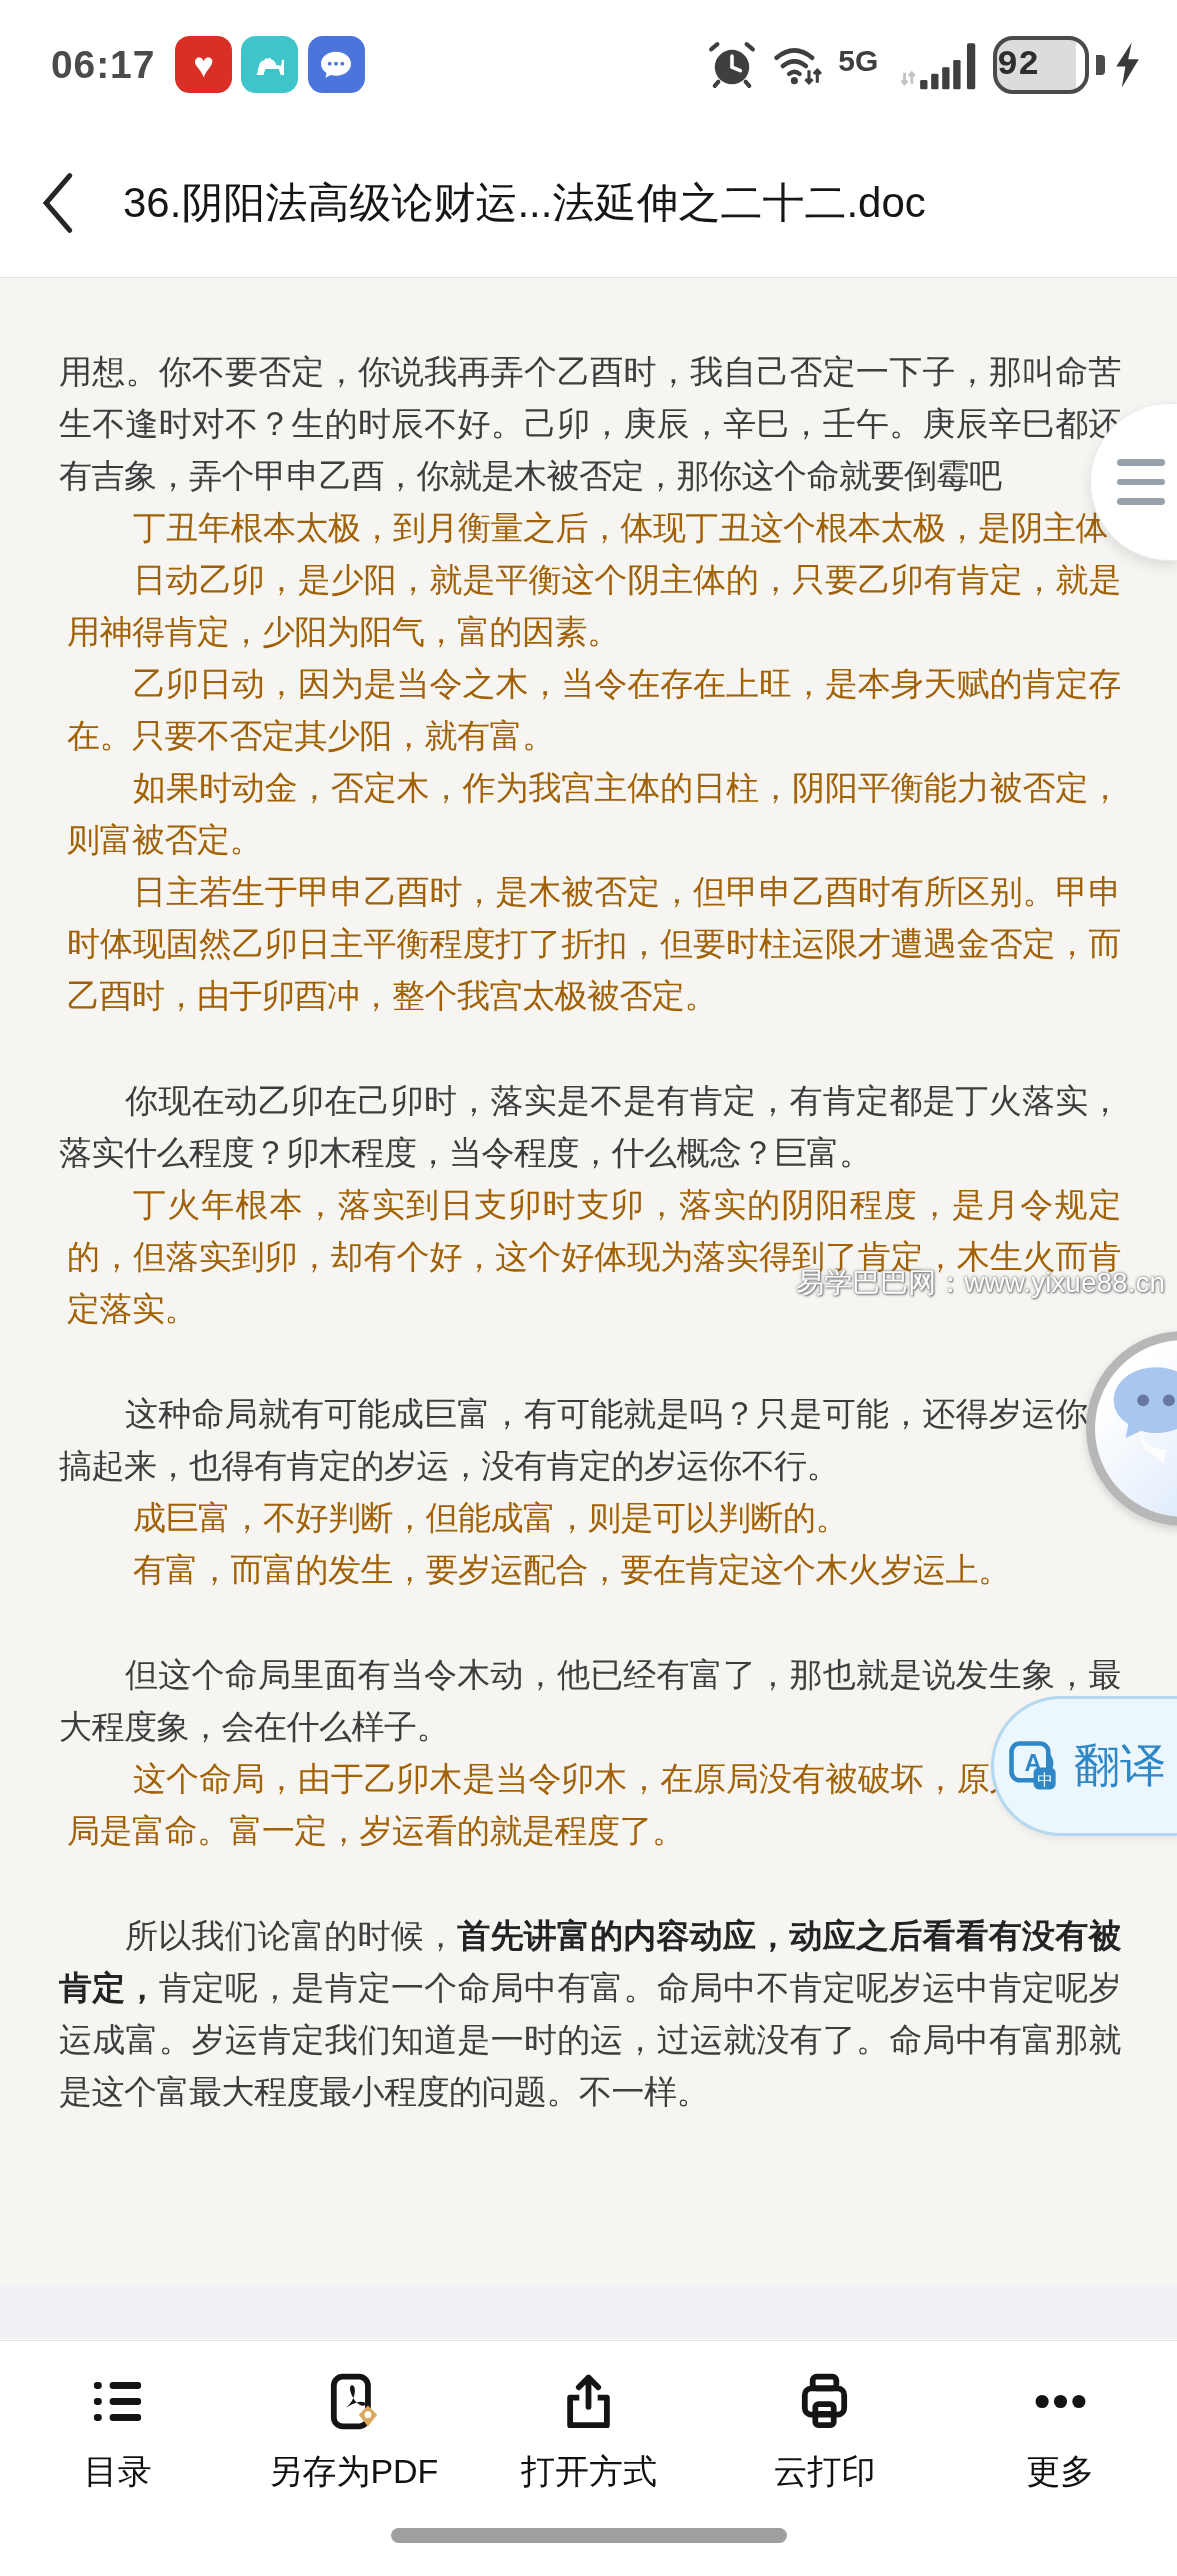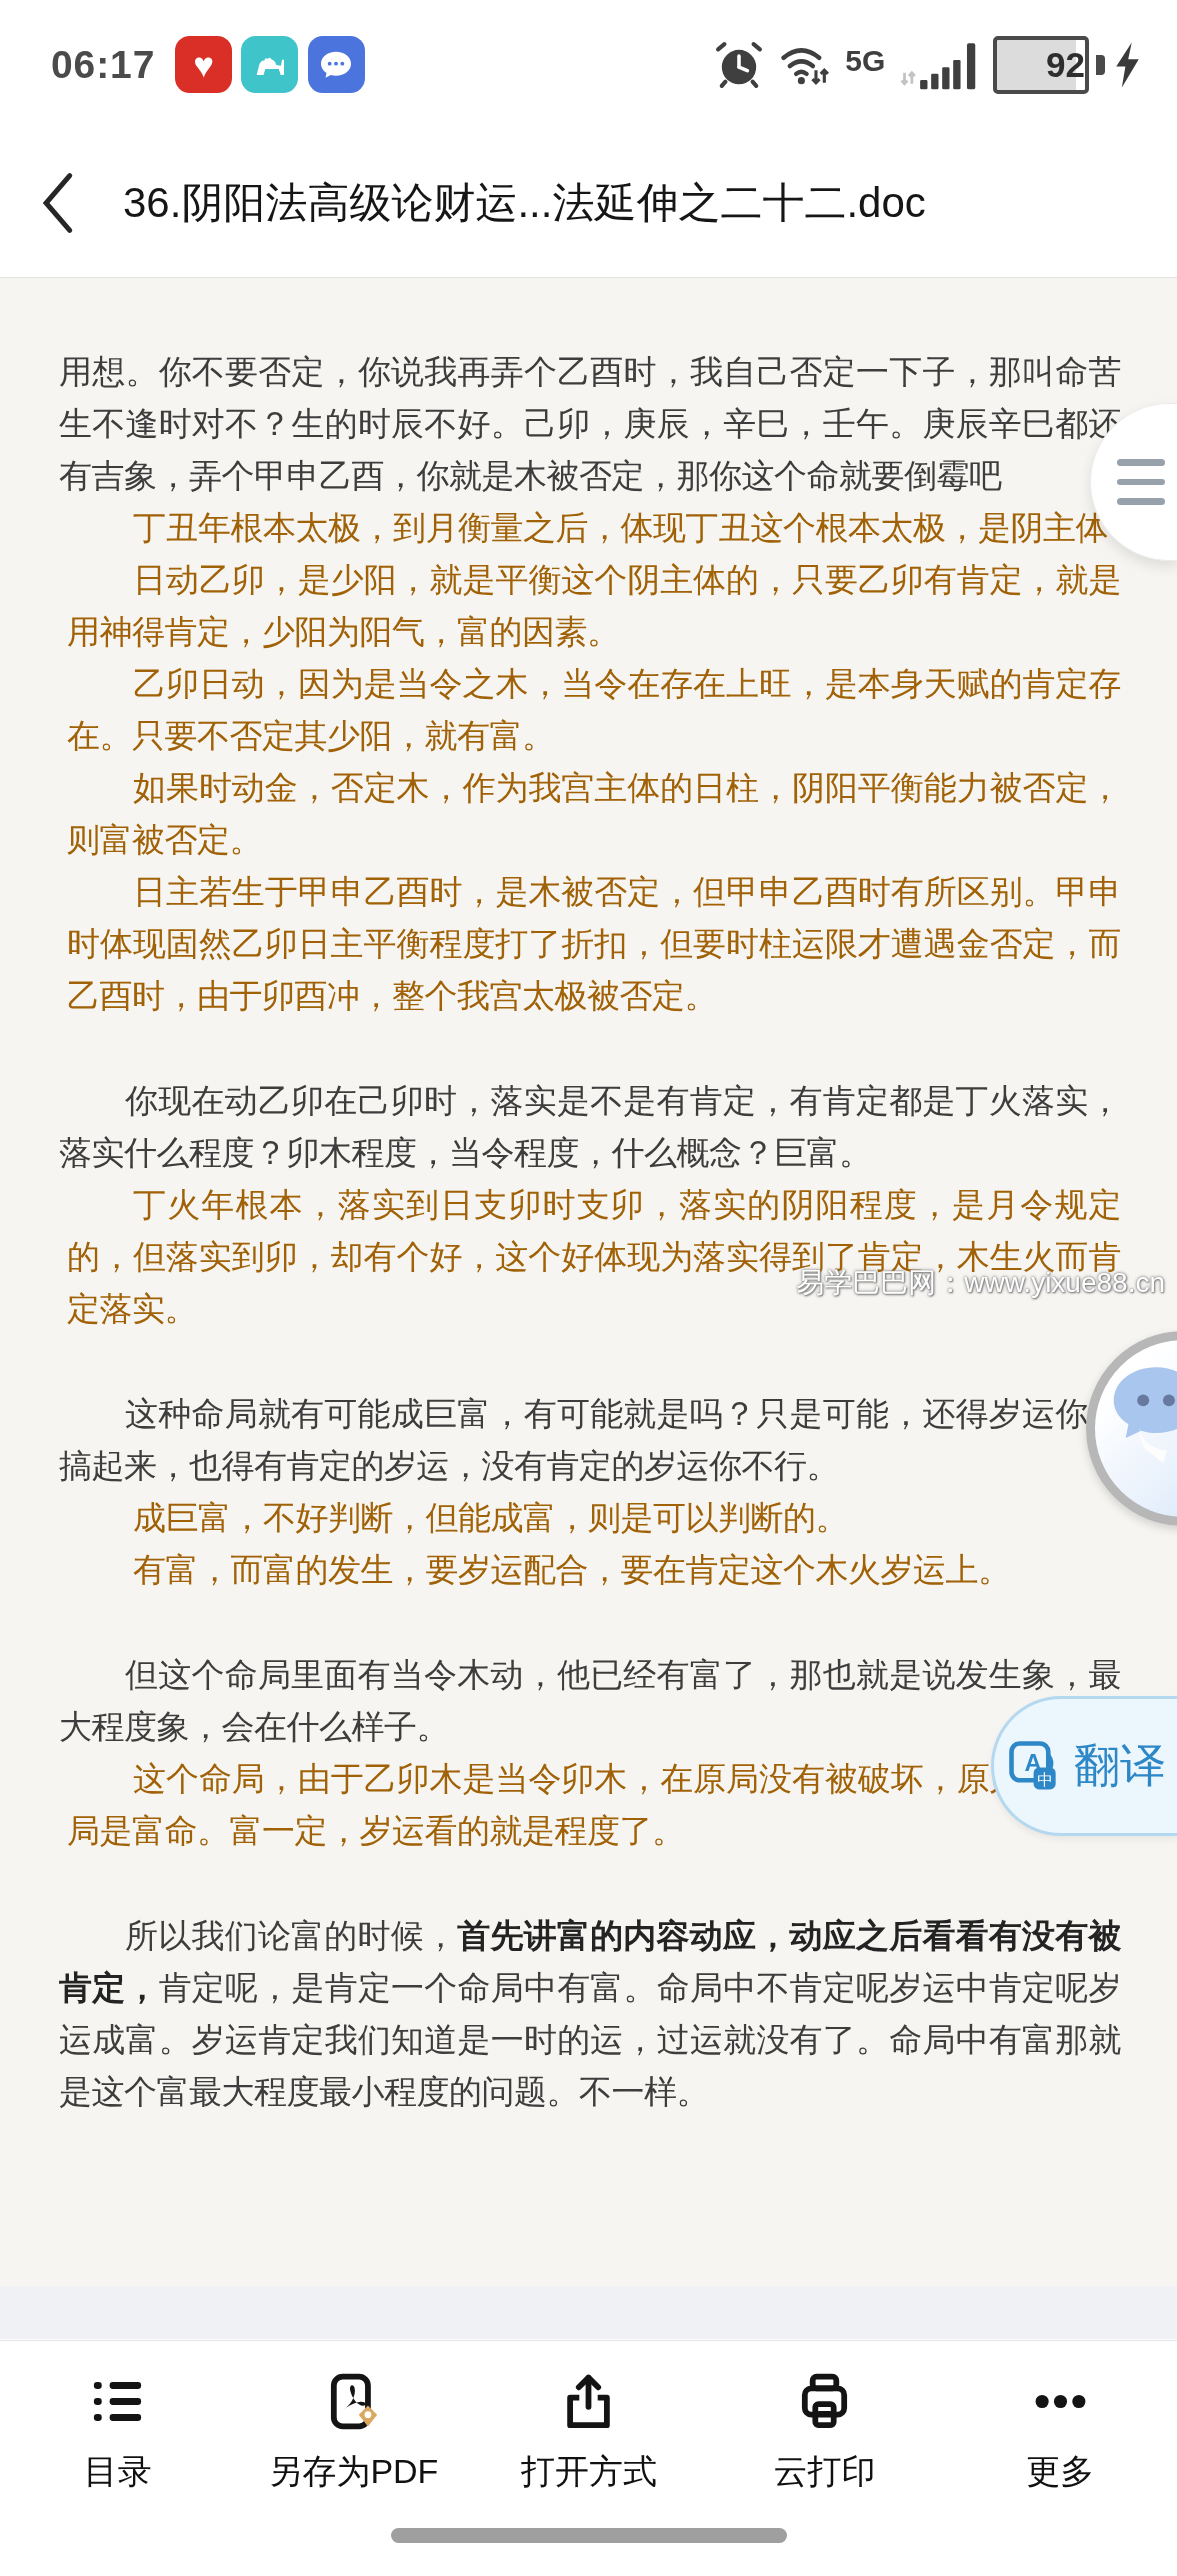--- a/index.html
+++ b/index.html
@@ -13,27 +13,27 @@
     display:flex;align-items:center;
   }
   .time{font-size:39px;font-weight:700;color:#4b4b4b;margin-left:51px;letter-spacing:0.9px;}
   .notif-icons{display:flex;gap:9.2px;margin-left:20px;}
   .app-badge{width:57px;height:57px;border-radius:14.7px;display:flex;align-items:center;justify-content:center;}
   .app-badge.red{background:#d92f26;}
   .app-badge.teal{background:#3ec4c9;}
   .app-badge.blue{background:#4b74dd;}
   .app-badge .glyph{color:#fff;font-size:35px;line-height:1;}
   .status-right{margin-left:auto;margin-right:35px;display:flex;align-items:center;gap:14.7px;}
-  .sig-group{display:flex;align-items:flex-end;gap:14px;}
+  .sig-group{display:flex;align-items:flex-end;gap:21px;}
   .net-label{font-size:30px;font-weight:700;color:#3f3f3f;margin-bottom:14.7px;}
   .battery-wrap{display:flex;align-items:center;gap:7.4px;}
   .battery{
-    width:88px;height:50px;border:4.6px solid #4a4a4a;border-radius:5px;
+    width:88px;height:50px;border:4.6px solid #4a4a4a;border-radius:20px;
     background:linear-gradient(to right,#dcdcdc 90%,#ffffff 90%);
-    display:flex;align-items:center;justify-content:flex-end;
+    display:flex;align-items:center;justify-content:flex-start;font-family:Liberation Mono, monospace;
   }
   .battery span{font-size:35px;font-weight:700;color:#2e2e2e;}
   .battery-nub{width:8.3px;height:20px;background:#4a4a4a;border-radius:0 3.7px 3.7px 0;}
   
   .title-bar{
     position:absolute;top:129px;left:0;width:1178px;height:148px;background:#fff;
     display:flex;align-items:center;border-bottom:0.9px solid #e3e3e3;
   }
   .back-btn{margin-left:37px;width:44px;height:64px;display:flex;align-items:center;}
   .doc-title{

